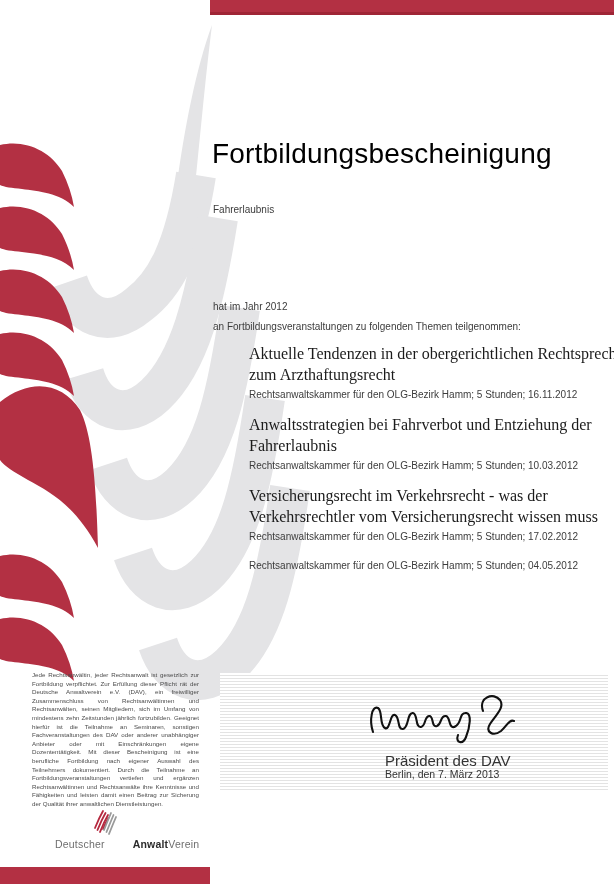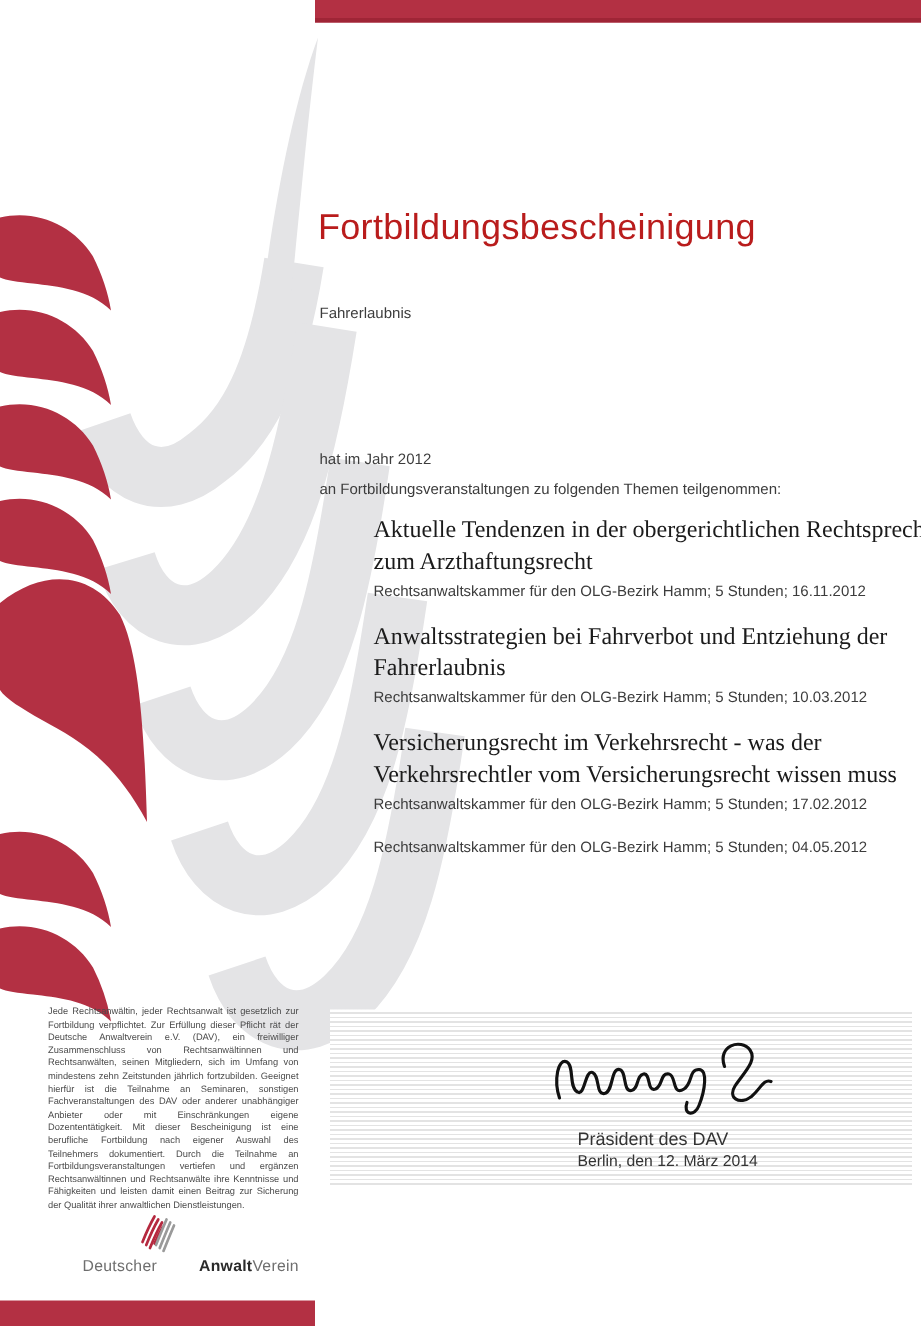--- a/index.html
+++ b/index.html
@@ -9,39 +9,39 @@
     margin:0 auto;
   }
   .abs { position:absolute; }
   
   .bar-top { left:210px; top:0; width:404px; height:12px; background:#b33043; border-bottom:3px solid #9f2536; z-index:2; }
   .bar-bottom { left:0; top:867px; width:210px; height:17px; background:#b33043; z-index:2; }
   
   .artwork { left:0; top:0; width:614px; height:884px; z-index:0; pointer-events:none; }
   
   .content { z-index:1; }
-  .doc-title { left:212px; top:138px; font-size:24px; color:#b91c1c; letter-spacing:0.2px; white-space:nowrap;text-align:center; }
+  .doc-title { left:212px; top:138px; font-size:28px; color:#000000; letter-spacing:0.2px; white-space:nowrap;text-align:center; }
   .role-label { left:213px; top:204px; font-size:10px; color:#3c3c3c; }
   .recipient-name { left:212px; top:231px; font-family:"Liberation Serif", serif; font-size:27px; color:#1c1c1a; letter-spacing:0.5px; }
   .year-line { left:213px; top:301px; font-size:10px; }
   .intro-line { left:213px; top:321px; font-size:10px; }
   .course { left:213px; width:396px;margin-left:36px; }
   .course-title { font-family:"Liberation Serif", serif; font-size:16px; line-height:21px; color:#1b1b1b; }
   .course-details { font-size:10px; color:#3c3c3c; margin-top:4px; }
   .c0 { top:343px; } .c1 { top:414px; } .c2 { top:485px; } .c3 { top:556px; }
   .legal-text {
     left:32px; top:671px; width:167px;
     font-size:6.2px; line-height:8.6px; text-align:justify; color:#4b4b4b;
   }
   .stripe-block {
     left:220px; top:673px; width:388px; height:117px;
     background:repeating-linear-gradient(180deg,#ffffff 0px,#ffffff 2px,#e3e3e3 2px,#e3e3e3 3px);
   }
   .signature-svg { left:366px; top:690px; width:152px; height:60px; }
-  .signer-title { left:385px; top:752px; font-size:12px; color:#333; }
+  .signer-title { left:385px; top:752px; font-size:15px; color:#333; }
   .place-date { left:385px; top:768px; font-size:10.5px; color:#333; }
   .logo-icon { left:93px; top:803px; width:28px; height:32px; }
   .logo-text { left:55px; top:838px; font-size:10.5px; color:#6e6e6e; letter-spacing:0.2px; white-space:nowrap; }
   .logo-text b { color:#2b2b2b; font-weight:bold;margin-left:28px; }
 </style>
 </head>
 <body>
 
 <div class="page">
 
@@ -98,21 +98,21 @@
 
   <svg class="abs content signature-svg" viewBox="0 0 152 60" xmlns="http://www.w3.org/2000/svg" aria-hidden="true">
     <g stroke="#111111" stroke-width="2.1" fill="none" stroke-linecap="round" stroke-linejoin="round">
       <path d="M7,42 C3,30 6,15 12,18 C17,21 13,35 19,38 C24,41 24,23 29,25 C34,27 31,40 37,39 C43,38 41,22 47,23 C52,24 49,38 55,37 C60,36 58,27 63,26 C68,25 65,38 71,36 C76,34 74,25 80,26 C85,27 82,41 90,36 C96,32 93,23 100,23"></path>
       <path d="M100,23 C106,23 104,37 100,47 C97,55 89,53 92,45"></path>
       <path d="M117,21 C112,7 128,2 134,10 C139,17 130,25 124,34 C119,42 127,47 135,41 C141,36 143,29 148,31"></path>
     </g>
   </svg>
 
   <div class="abs content signer-title">Präsident des DAV</div>
-  <div class="abs content place-date">Berlin, den 12. März 2014</div>
+  <div class="abs content place-date">Berlin, den 7. März 2013</div>
 
   <svg class="abs content logo-icon" viewBox="0 0 28 32" xmlns="http://www.w3.org/2000/svg" aria-hidden="true">
     <g stroke="#b5293f" stroke-width="1.8" fill="none" stroke-linecap="round">
       <path d="M2,25 Q6,15 10,8"></path>
       <path d="M4.5,27 Q8.5,17 12.5,10"></path>
       <path d="M7,29 Q11,19 15,12"></path>
       <path d="M10,26 Q12.5,20 15.5,15"></path>
     </g>
     <g stroke="#9a9a9a" stroke-width="1.8" fill="none" stroke-linecap="round">
       <path d="M11,27 Q15,17 18,10"></path>

